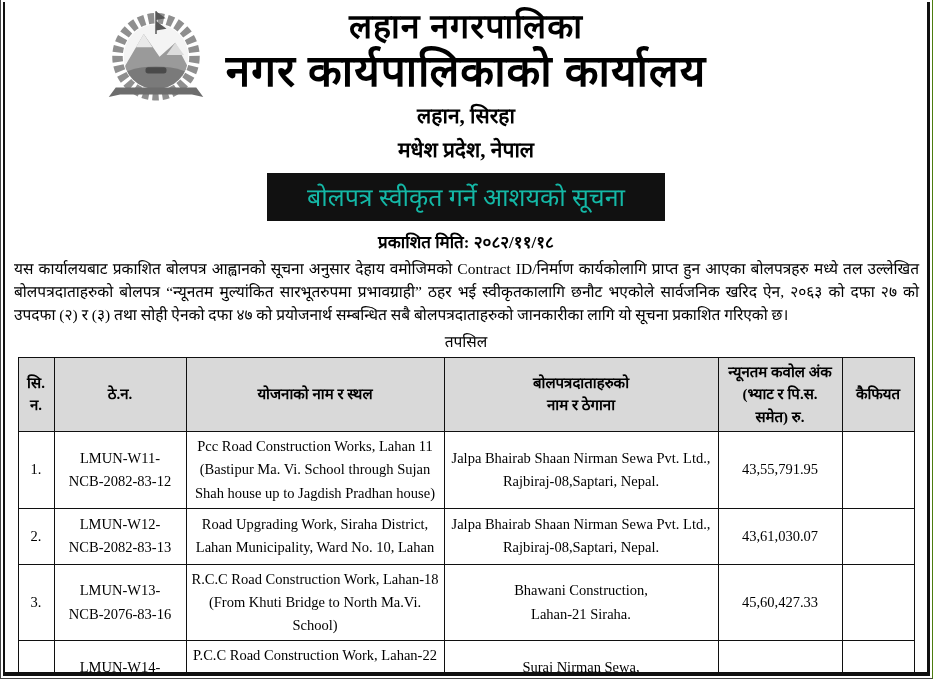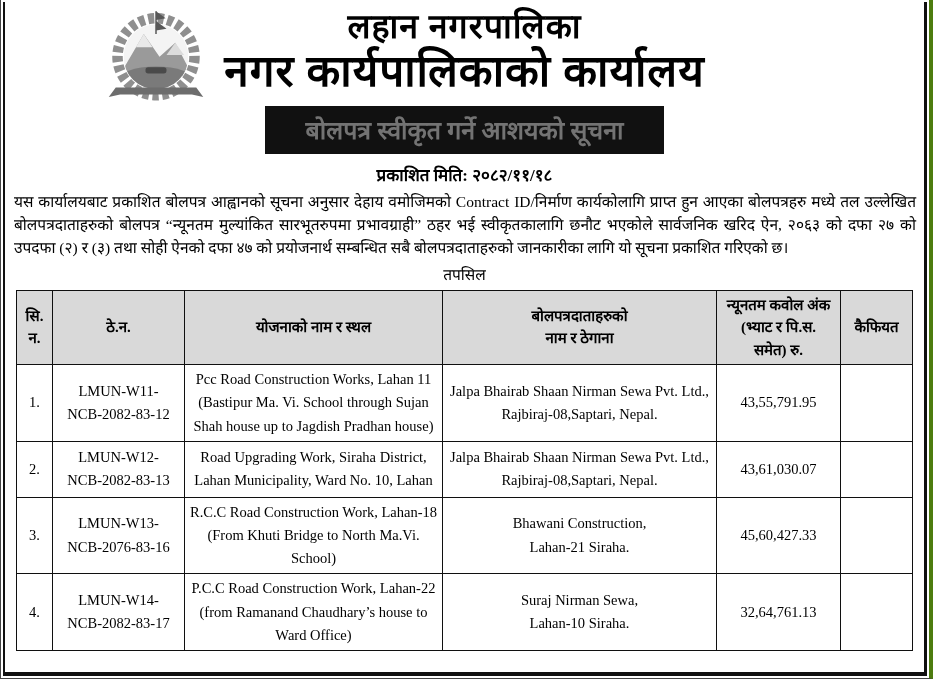--- a/index.html
+++ b/index.html
@@ -5,43 +5,43 @@
   * { box-sizing: border-box; }
   html, body { margin: 0; padding: 0; background: #fff; }
   body {
     width: 933px; height: 679px;
     font-family: "Liberation Serif", "DejaVu Sans", serif;
     color: #000;
   }
   .frame-outer {
     width: 933px; height: 679px;
     border-left: 1px solid #444;
-    border-right: 4px solid #4d7c0f;
+    border-right: 1px solid #4d7c0f;
     border-bottom: 1px solid #444;
     padding: 2px 2px 2px 2px;
   }
   .frame-inner {
     width: 100%; height: 100%;
     border-left: 2px solid #101010;
     border-right: 3px solid #101010;
     border-bottom: 4px solid #101010;
     position: relative;
     overflow: hidden;
   }
   .header { text-align: center; position: relative; padding-top: 5px; }
   .logo-wrap { position: absolute; left: 96px; top: 4px; width: 110px; height: 98px; }
   .title1 { font-size: 34px; font-weight: bold; line-height: 1.18; letter-spacing: 1px; }
   .title2 { font-size: 44px; font-weight: bold; line-height: 1.12; letter-spacing: 1px; }
   .loc    { font-size: 21px; font-weight: bold; margin-top: 5px; }
   .prov   { font-size: 21px; font-weight: bold; margin-top: 6px; }
   .banner-row { text-align: center; margin-top: 10px; }
   .banner {
     display: inline-block;
-    background: #111111; color: #737373;
-    font-size: 25px; font-weight: bold;
+    background: #111111; color: #14b8a6;
+    font-size: 25px; font-weight: normal;
     padding: 6px 40px 8px;
   }
   .pubdate { text-align: center; font-size: 17px; font-weight: bold; margin-top: 9px; }
   .para {
     font-size: 15.5px; line-height: 1.47;
     text-align: justify;
     margin: 5px 8px 0 9px;
   }
   .tapasil { text-align: center; font-weight: normal; font-size: 15.5px; margin-top: 3px; }
   table.notice {
@@ -101,20 +101,22 @@
             <ellipse cx="60" cy="86" rx="44" ry="17" fill="#7a7a7a"></ellipse>
             <rect x="48" y="70" width="24" height="7" rx="3" fill="#4a4a4a"></rect>
           </g>
           <line x1="60" y1="6" x2="60" y2="32" stroke="#444" stroke-width="1.5"></line>
           <path d="M60 6 l11 8 -11 2 z M60 17 l12 9 -12 2 z" fill="#585858"></path>
           <path d="M14 93 h92 l8 11 -13 -3 h-82 l-13 3 z" fill="#6d6d6d"></path>
         </svg>
       </div>
       <div class="title1">लहान नगरपालिका</div>
       <div class="title2">नगर कार्यपालिकाको कार्यालय</div>
+      <div class="loc">लहान, सिरहा</div>
+      <div class="prov">मधेश प्रदेश, नेपाल</div>
     </div>
 
     <div class="banner-row">
       <div class="banner">बोलपत्र स्वीकृत गर्ने आशयको सूचना</div>
     </div>
 
     <div class="pubdate">प्रकाशित मिति: २०८२/११/१८</div>
 
     <div class="para">यस कार्यालयबाट प्रकाशित बोलपत्र आह्वानको सूचना अनुसार देहाय वमोजिमको Contract ID/निर्माण कार्यकोलागि प्राप्त हुन आएका बोलपत्रहरु मध्ये तल उल्लेखित बोलपत्रदाताहरुको बोलपत्र “न्यूनतम मुल्यांकित सारभूतरुपमा प्रभावग्राही” ठहर भई स्वीकृतकालागि छनौट भएकोले सार्वजनिक खरिद ऐन, २०६३ को दफा २७ को उपदफा (२) र (३) तथा सोही ऐनको दफा ४७ को प्रयोजनार्थ सम्बन्धित सबै बोलपत्रदाताहरुको जानकारीका लागि  यो सूचना प्रकाशित गरिएको छ।</div>
 

